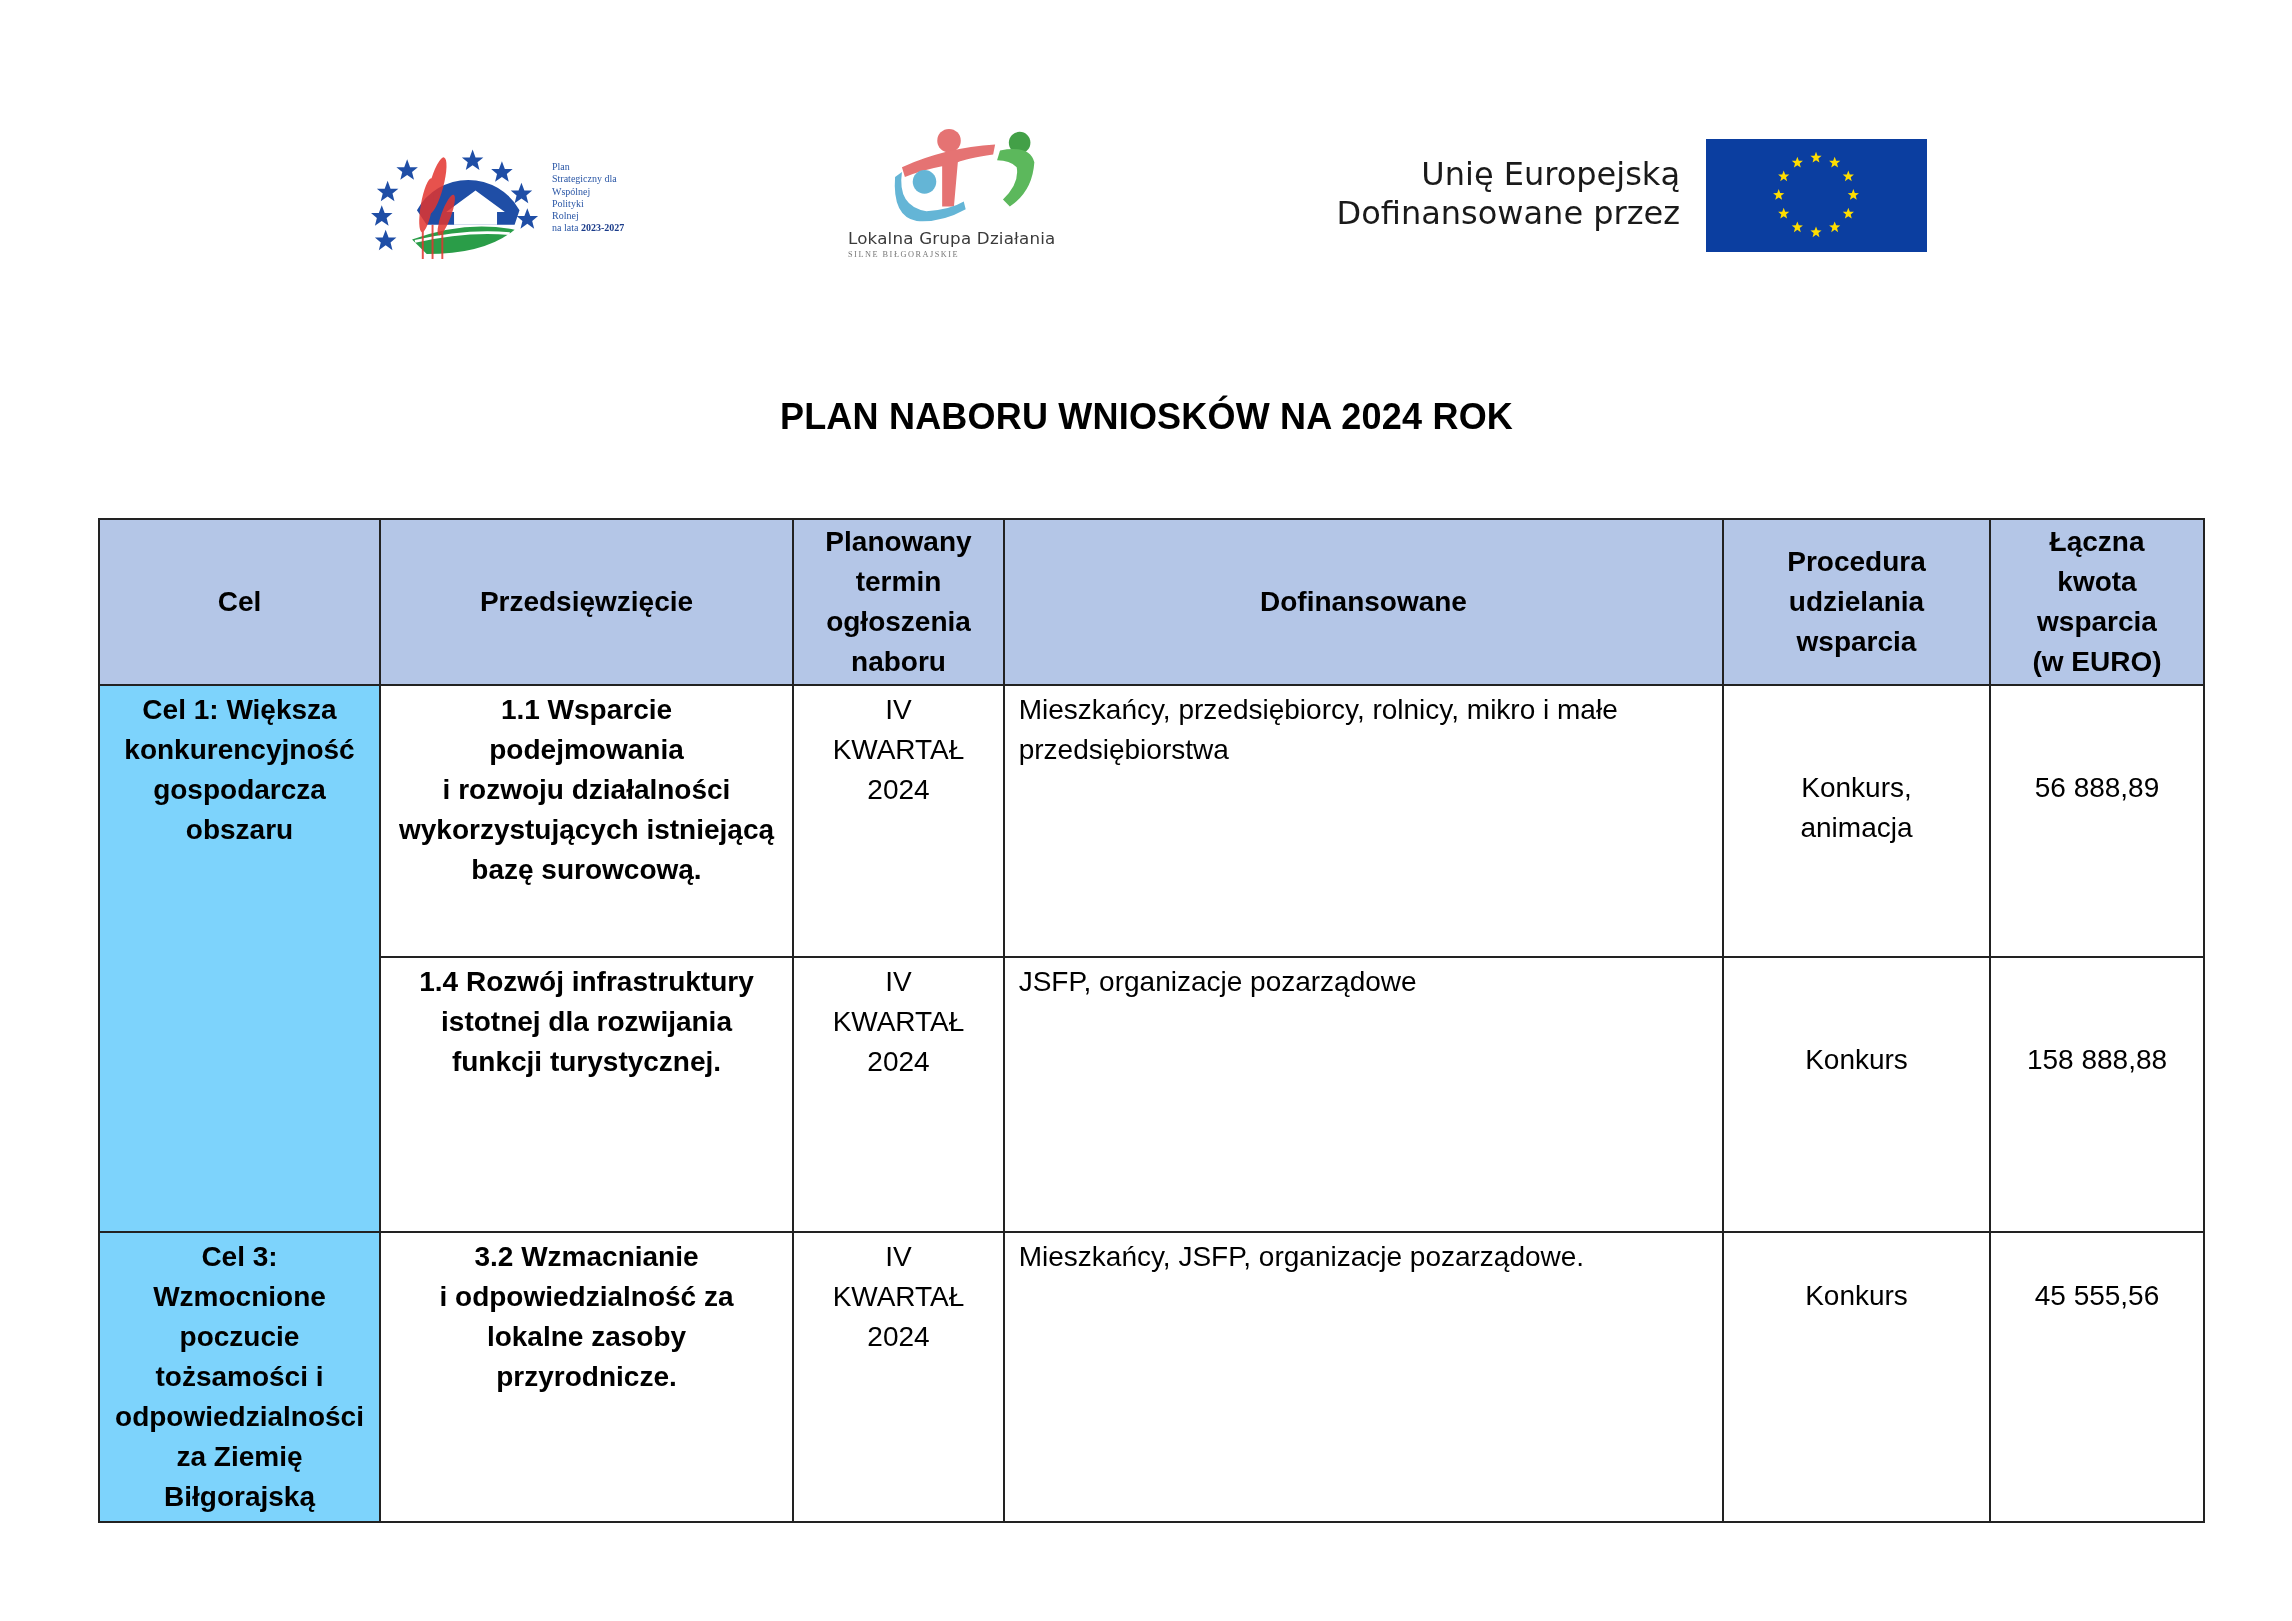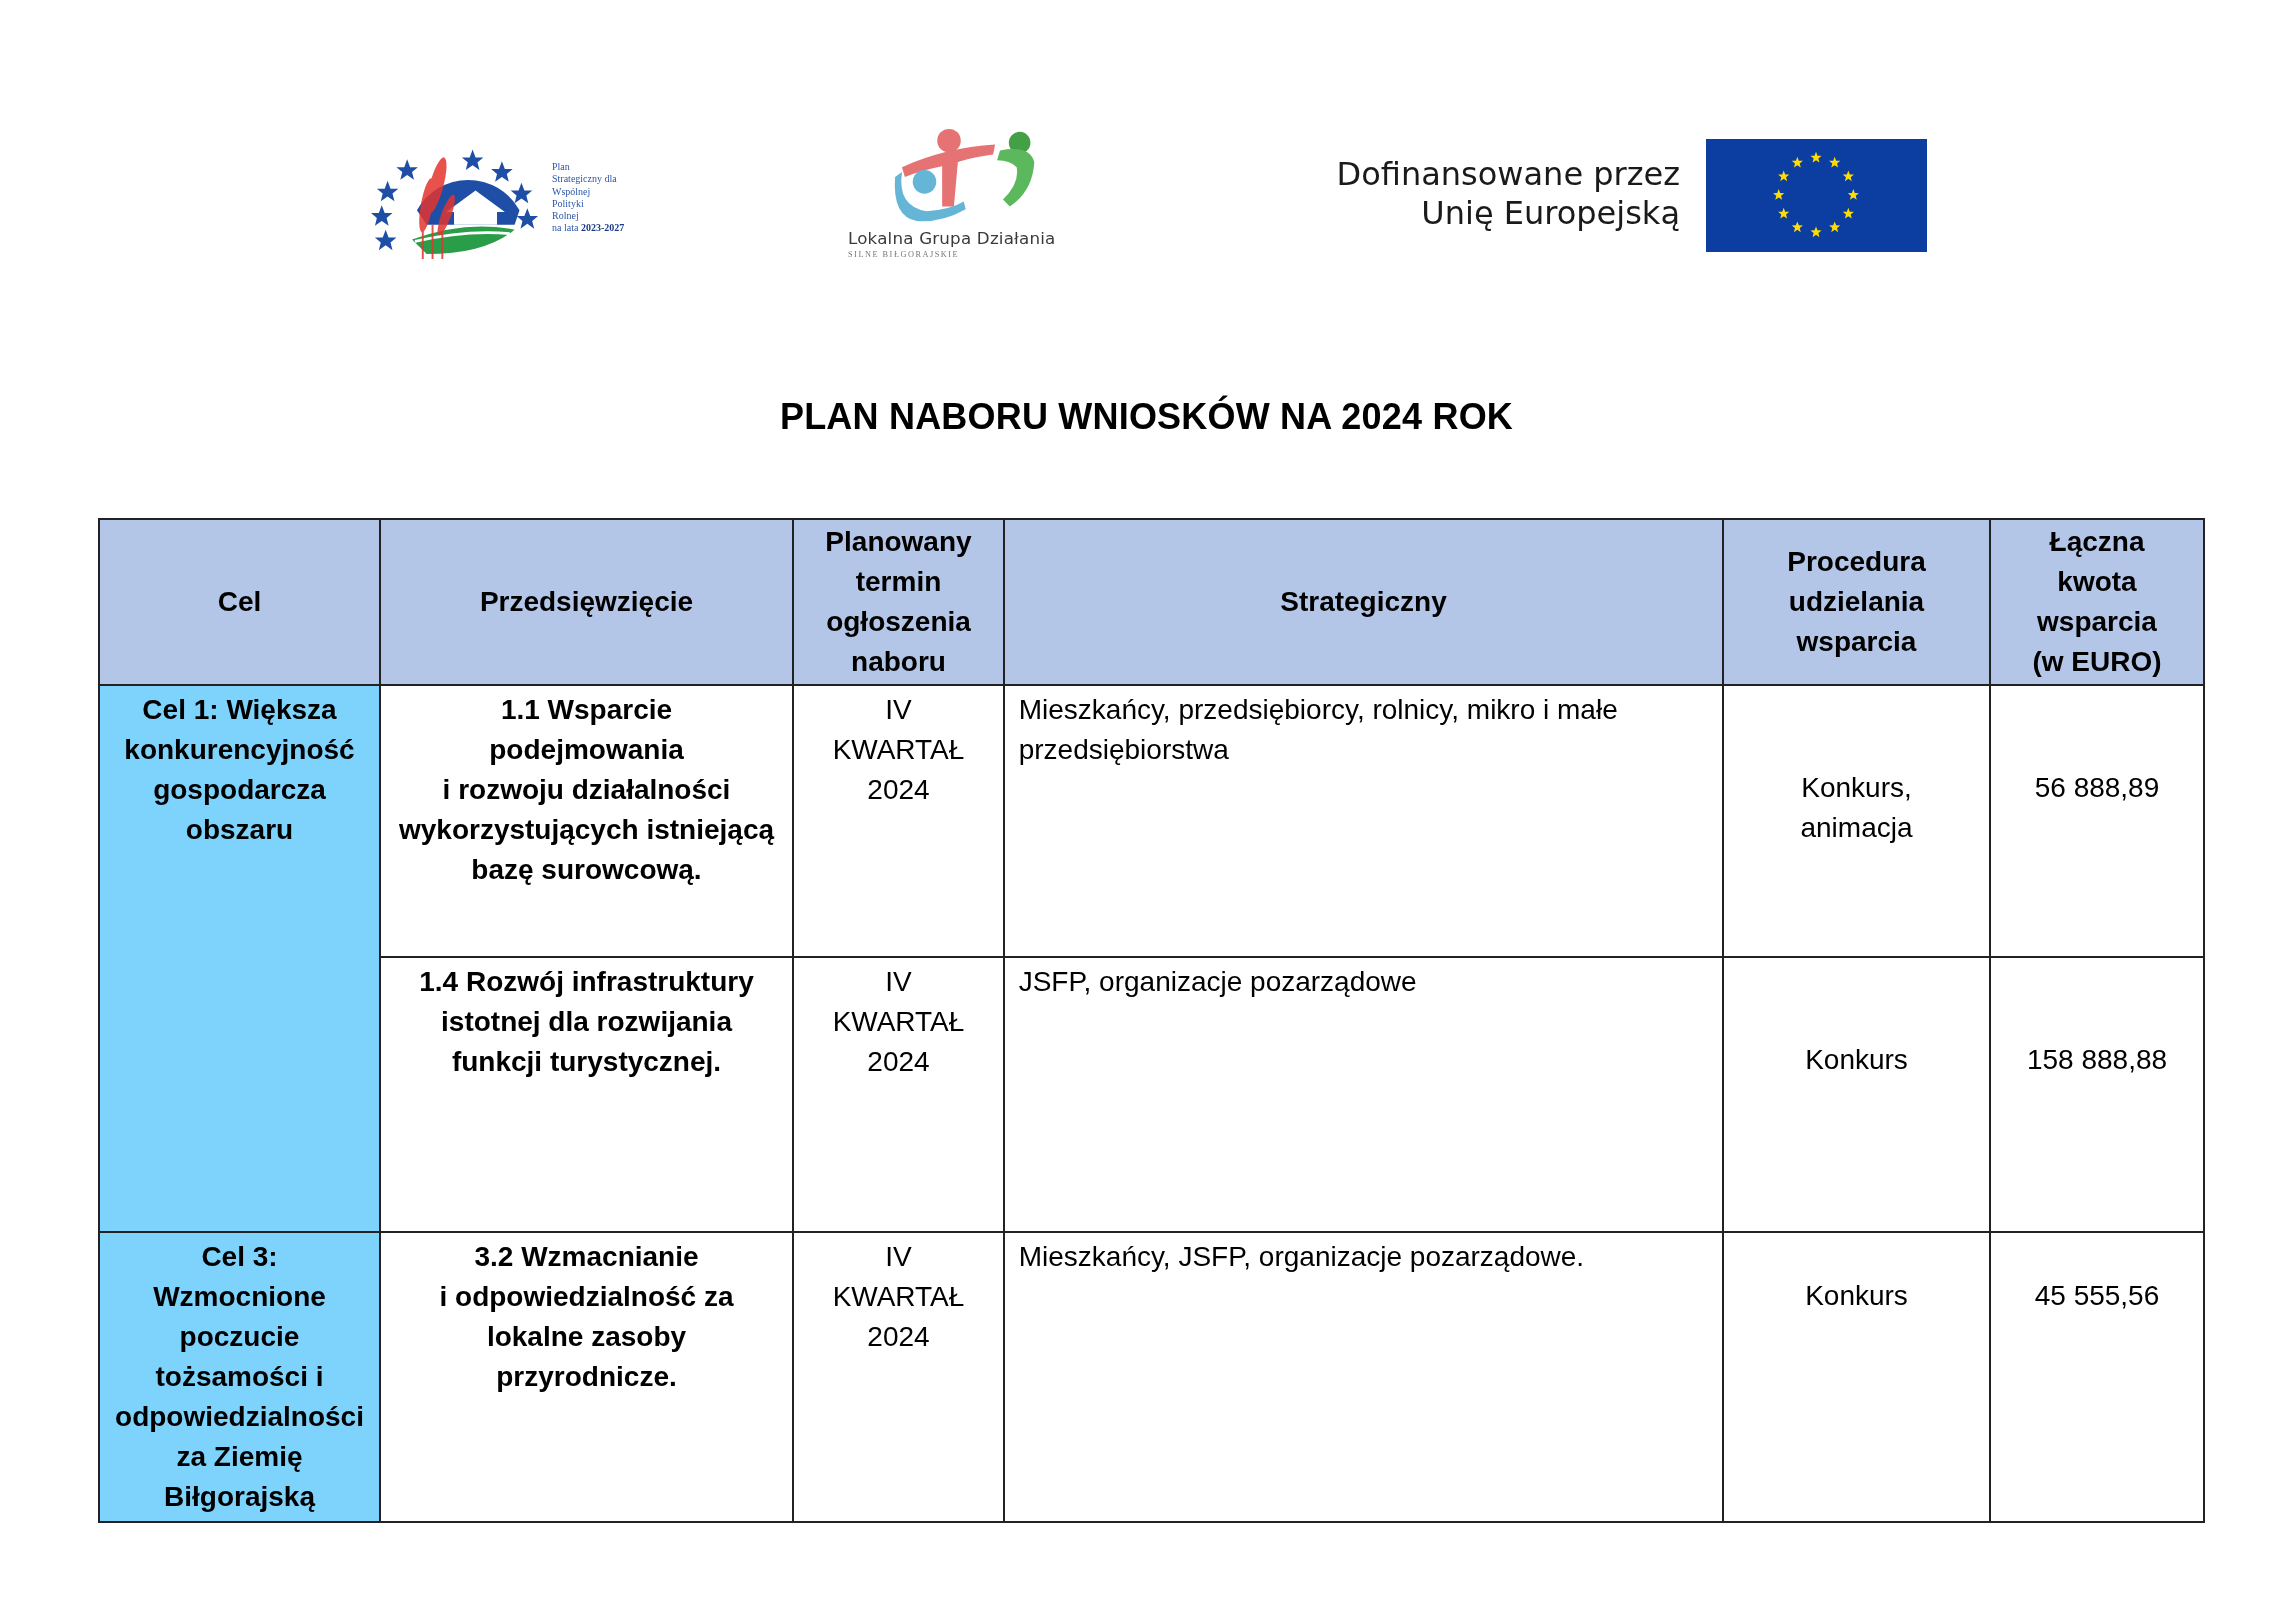--- a/index.html
+++ b/index.html
@@ -79,22 +79,22 @@
       <circle cx="175" cy="20" r="11" fill="#43a047"></circle>
       <path d="M155 28 Q185 22 190 40 Q188 70 165 85 L158 78 Q175 62 172 45 Q165 38 152 38 Z" fill="#5cb85c"></path>
       <circle cx="78" cy="60" r="12" fill="#64b5d6"></circle>
       <path d="M55 50 Q50 85 80 90 Q105 88 118 80 L120 88 Q95 102 70 100 Q45 95 48 55 Z" fill="#64b5d6"></path>
     </svg>
     <div class="lgd-name">Lokalna Grupa Działania</div>
     <div class="lgd-sub">SILNE BIŁGORAJSKIE</div>
   </div>
 
   <div class="logo" id="logo-eu-text">
+    <div>Unię Europejską</div>
     <div>Dofinansowane przez</div>
-    <div>Unię Europejską</div>
   </div>
 
   <div class="logo" id="logo-eu-flag" style="background: rgb(11, 62, 160);">
     <svg id="eu-stars" width="221" height="113" viewBox="0 0 225 115">
         <polygon points="112.0,13.0 113.5,17.0 117.7,17.1 114.4,19.8 115.5,23.9 112.0,21.5 108.5,23.9 109.6,19.8 106.3,17.1 110.5,17.0" fill="#ffdd00"></polygon>
         <polygon points="131.0,18.1 132.5,22.1 136.7,22.2 133.4,24.9 134.5,28.9 131.0,26.6 127.5,28.9 128.6,24.9 125.3,22.2 129.5,22.1" fill="#ffdd00"></polygon>
         <polygon points="144.9,32.0 146.4,36.0 150.6,36.1 147.3,38.8 148.4,42.9 144.9,40.5 141.4,42.9 142.5,38.8 139.2,36.1 143.4,36.0" fill="#ffdd00"></polygon>
         <polygon points="150.0,51.0 151.5,55.0 155.7,55.1 152.4,57.8 153.5,61.9 150.0,59.5 146.5,61.9 147.6,57.8 144.3,55.1 148.5,55.0" fill="#ffdd00"></polygon>
         <polygon points="144.9,70.0 146.4,74.0 150.6,74.1 147.3,76.8 148.4,80.9 144.9,78.5 141.4,80.9 142.5,76.8 139.2,74.1 143.4,74.0" fill="#ffdd00"></polygon>
         <polygon points="131.0,83.9 132.5,87.9 136.7,88.1 133.4,90.7 134.5,94.8 131.0,92.4 127.5,94.8 128.6,90.7 125.3,88.1 129.5,87.9" fill="#ffdd00"></polygon>
@@ -120,21 +120,21 @@
       <col style="width:214px">
   </colgroup>
   <thead>
     <tr style="height:161px">
       <th class="pre">Cel</th>
       <th class="pre">Przedsięwzięcie</th>
       <th class="pre">Planowany
 termin
 ogłoszenia
 naboru</th>
-      <th class="pre">Strategiczny</th>
+      <th class="pre">Dofinansowane</th>
       <th class="pre">Procedura
 udzielania
 wsparcia</th>
       <th class="pre">Łączna
 kwota
 wsparcia
 (w EURO)</th>
     </tr>
   </thead>
   <tbody>

